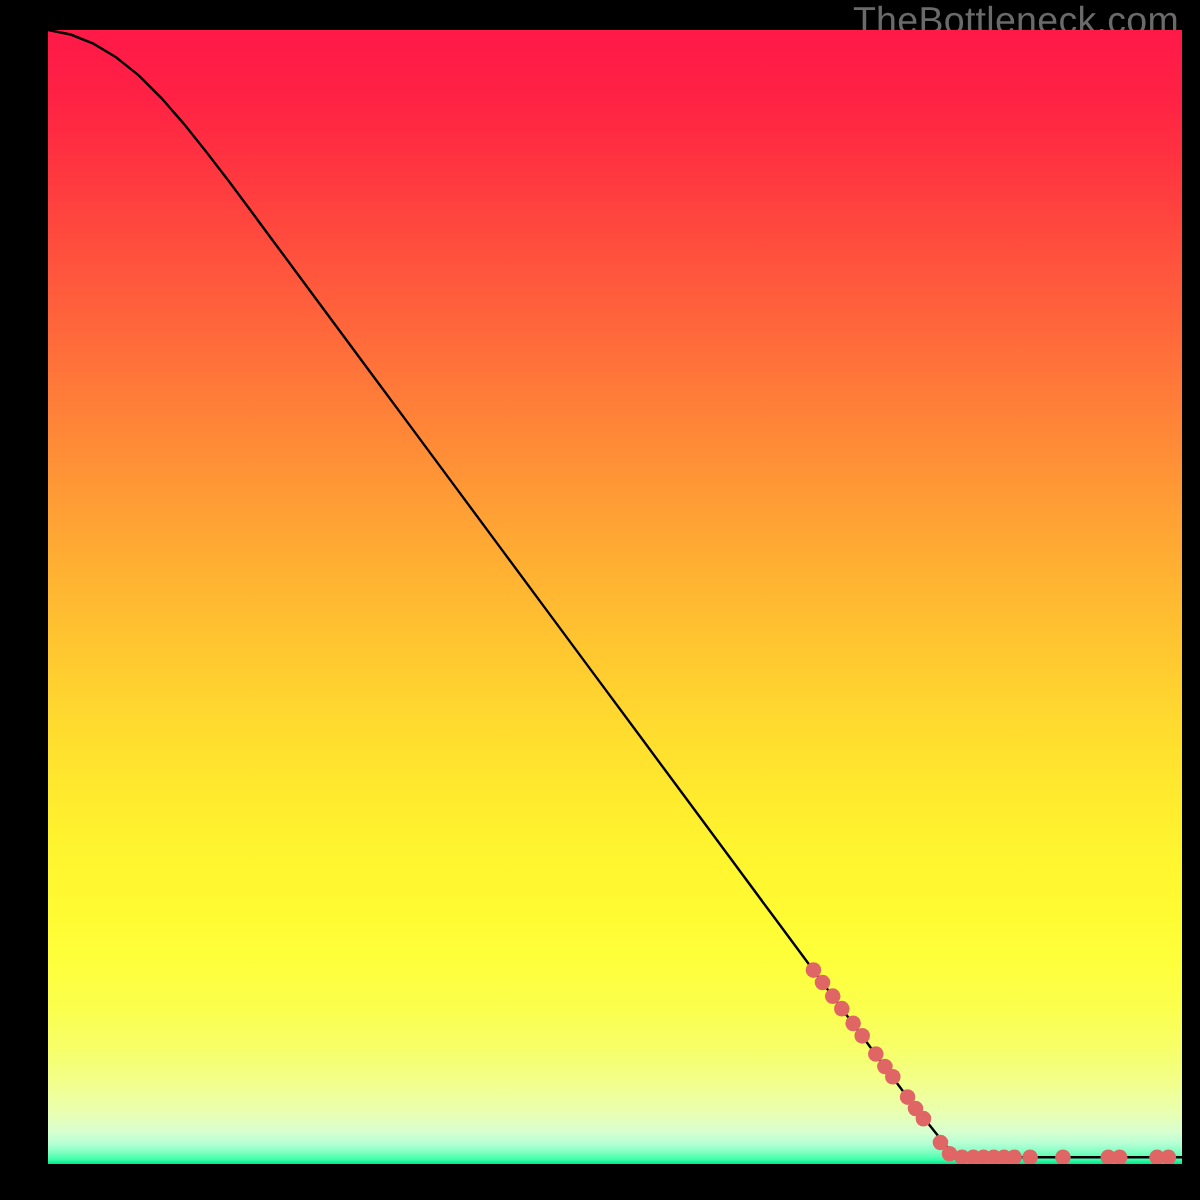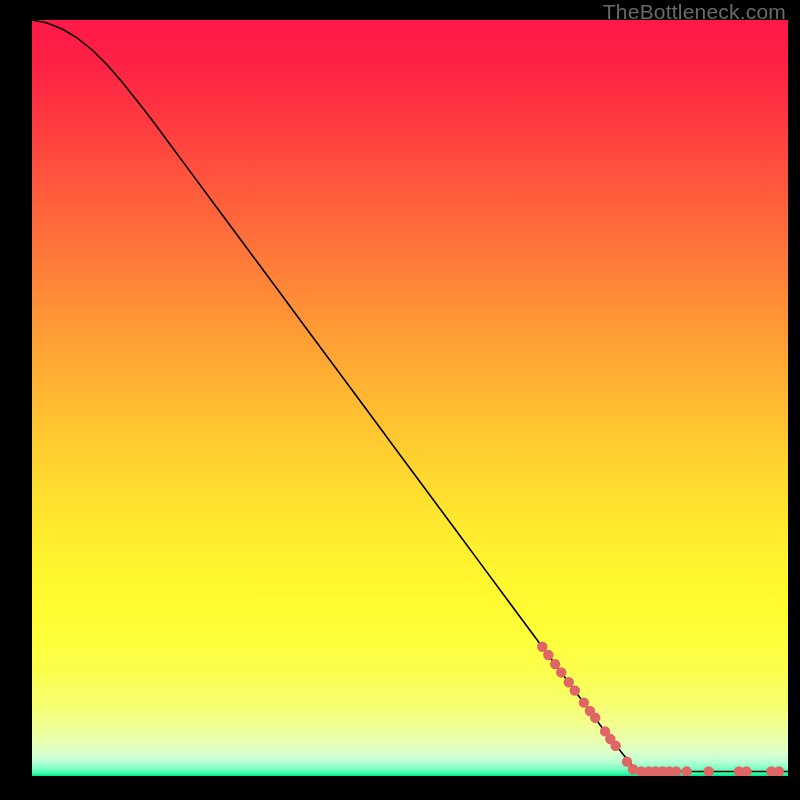--- a/index.html
+++ b/index.html
@@ -22,21 +22,21 @@
     left: 32px;
     top: 20px;
     width: 756px;
     height: 756px;
   }
   .watermark {
     position: absolute;
     top: 0px;
     right: 14px;
     color: #6a6a6a;
-    font-size: 21px;
+    font-size: 25px;
     font-weight: 500;
     letter-spacing: 0.2px;
   }
 </style>
 </head>
 <body>
 
 <div class="stage">
   <div class="watermark">TheBottleneck.com</div>
   <svg class="plot" viewBox="0 0 756 756" preserveAspectRatio="none">

